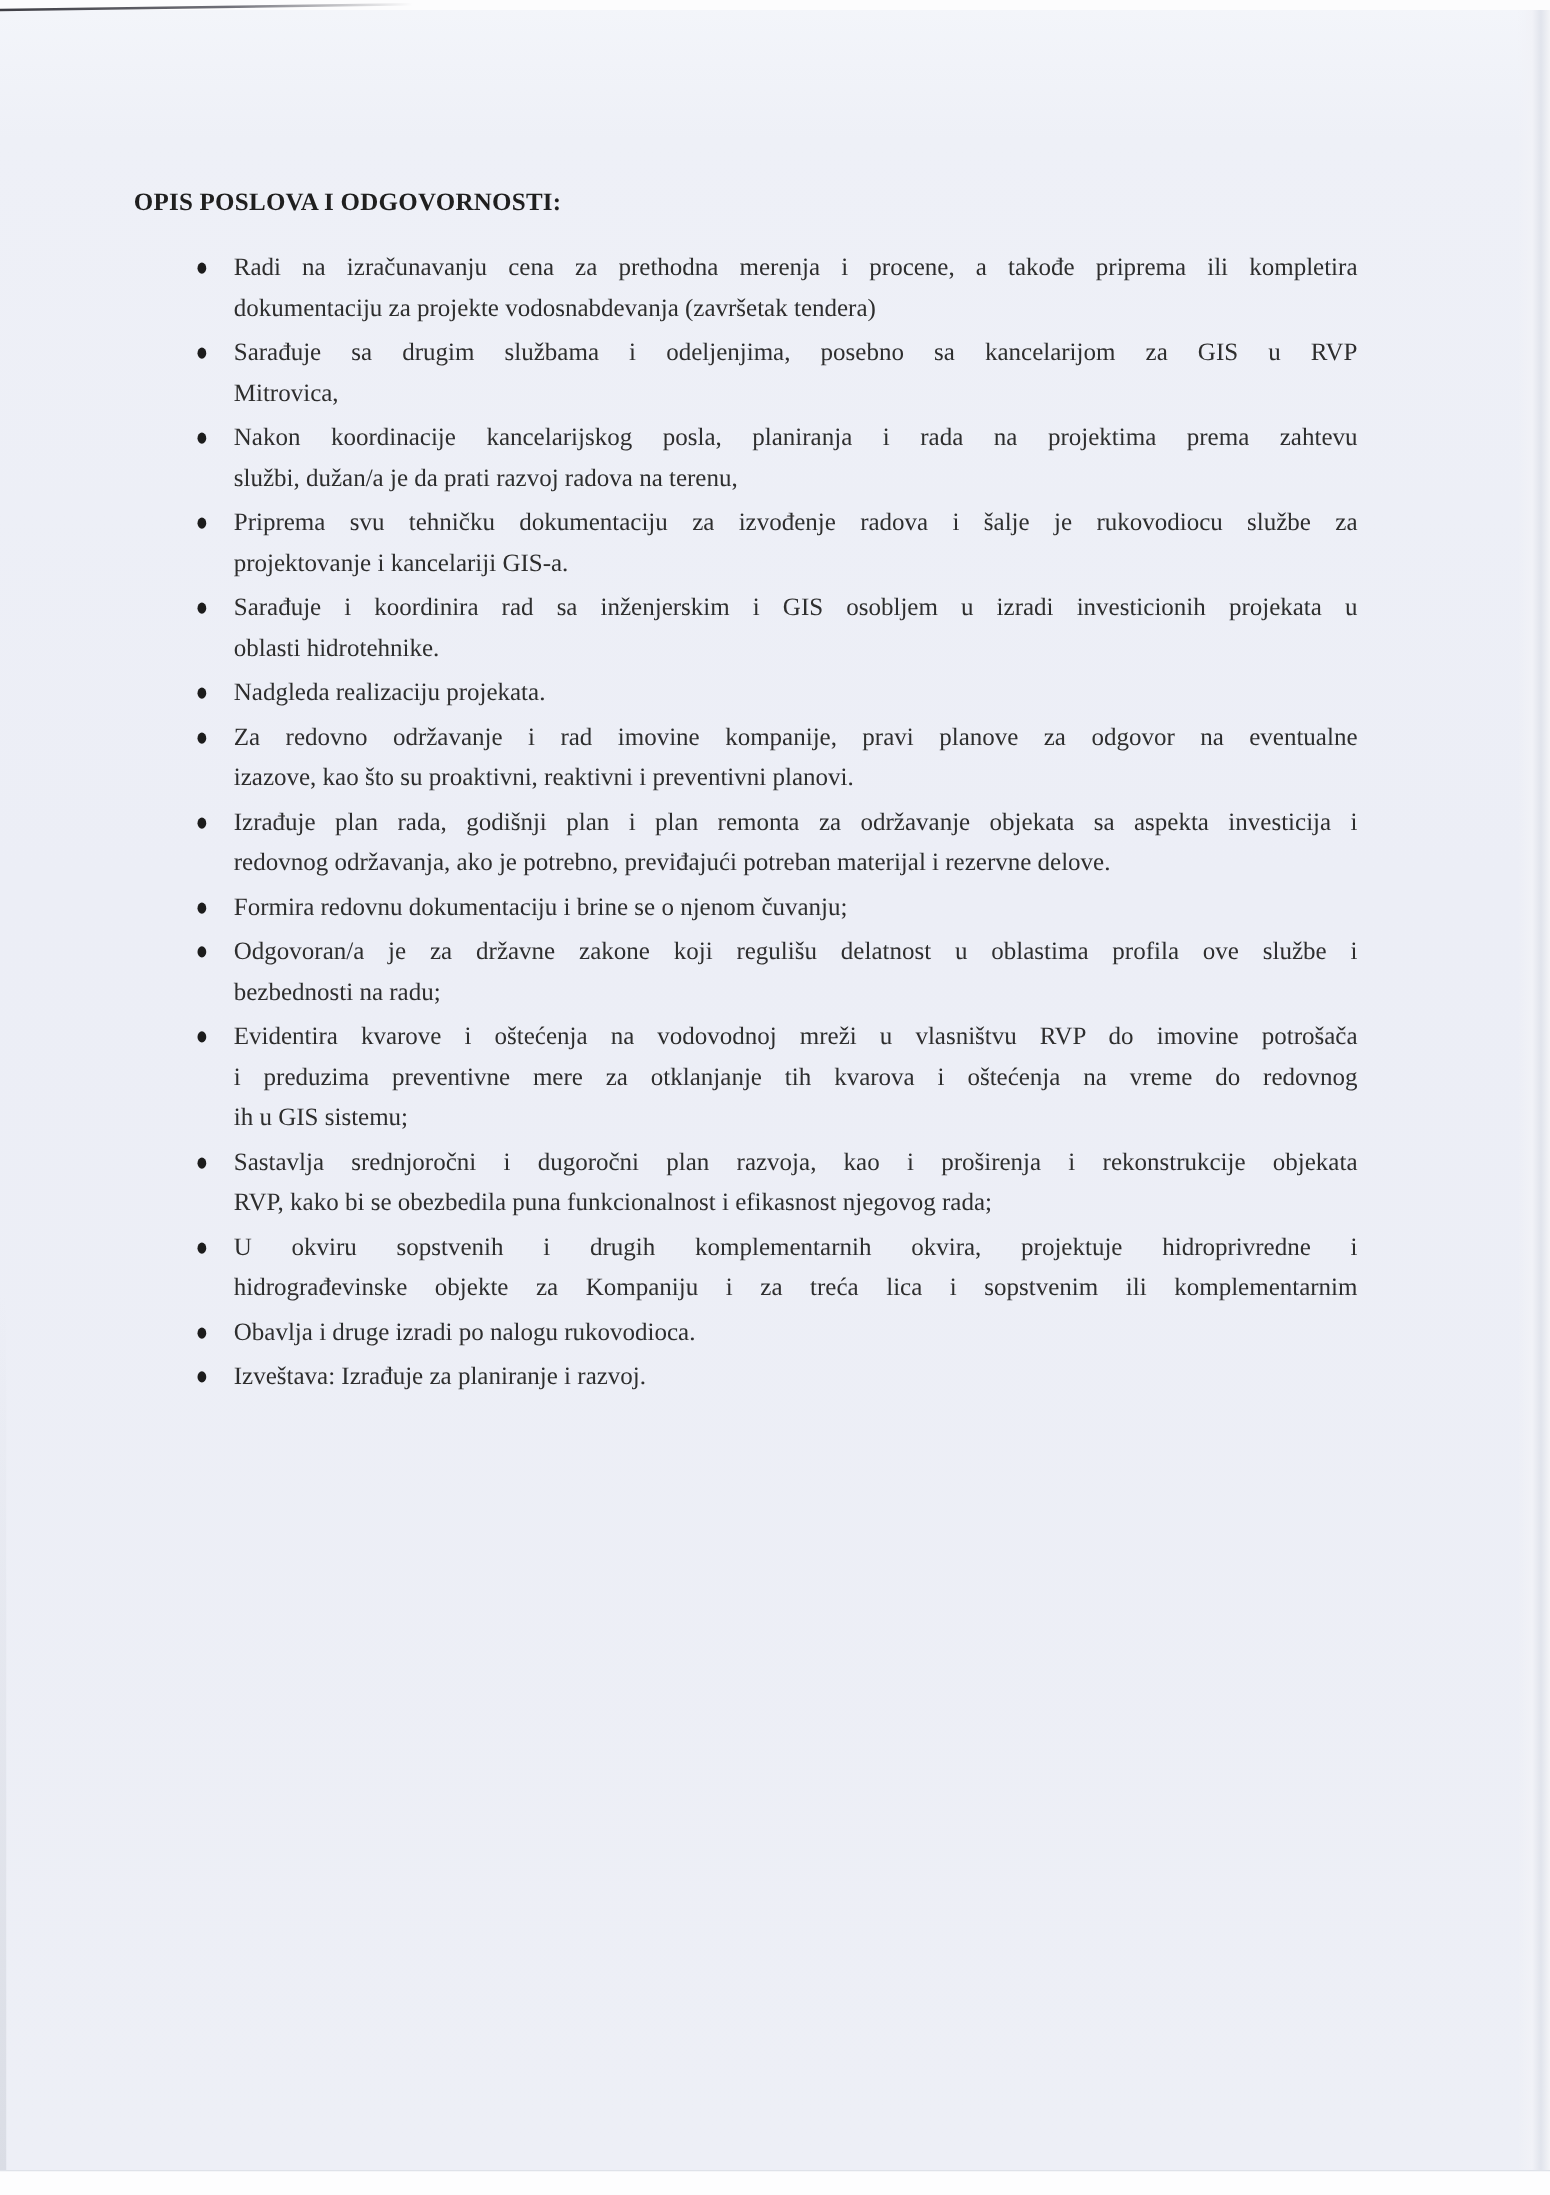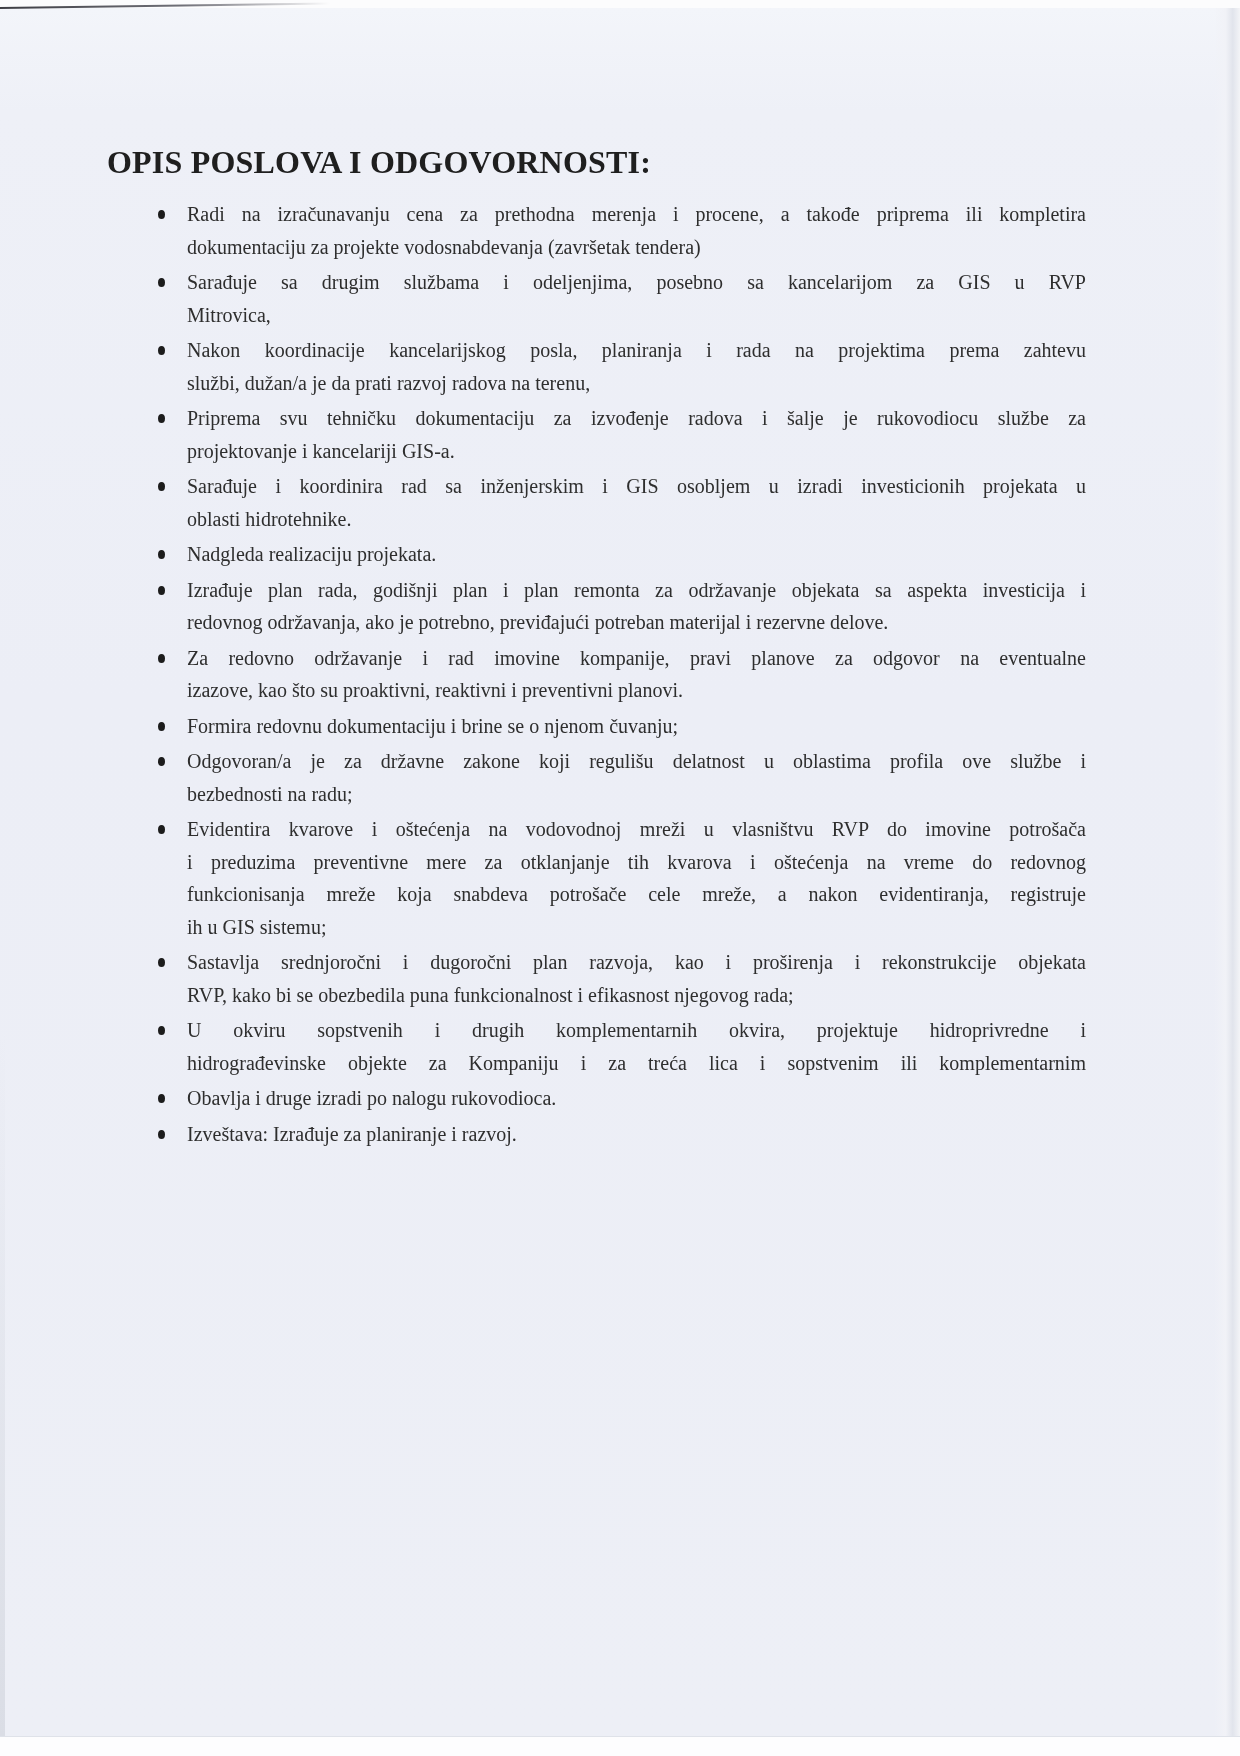--- a/index.html
+++ b/index.html
@@ -13,21 +13,21 @@
   
   .paper {
     position: absolute; left: 0; top: 8px; right: 0; bottom: 19px;
     background: linear-gradient(180deg, #f3f5fa 0%, #eef0f7 6%, #ecEEF6 40%, #edeff6 100%);
   }
   .content {
     position: absolute; left: 107px; top: 140px; width: 979px;
   }
   h1.doc-heading {
     margin: 0 0 22px 0;
-    font-size: 32px; line-height: 28px;
+    font-size: 20px; line-height: 28px;
     font-weight: bold;
     letter-spacing: 0.2px;
     color: #1f1f1f;
   }
   ul.duties { list-style: none; margin: 0; padding: 0; width: 979px; }
   ul.duties li {
     position: relative;
     padding-left: 80px;
     margin-bottom: 3px;
   }
@@ -107,42 +107,41 @@
           <span class="marker"></span>
           <div class="line">Sarađuje i koordinira rad sa inženjerskim i GIS osobljem u izradi investicionih projekata u</div>
           <div class="line last">oblasti hidrotehnike.</div>
         </li>
         <li>
           <span class="marker"></span>
           <div class="line last">Nadgleda realizaciju projekata.</div>
         </li>
         <li>
           <span class="marker"></span>
-          <div class="line">Izrađuje plan rada, godišnji plan i plan remonta za održavanje objekata sa aspekta investicija i</div>
-          <div class="line last">redovnog održavanja, ako je potrebno, previđajući potreban materijal i rezervne delove.</div>
+          <div class="line">Za redovno održavanje i rad imovine kompanije, pravi planove za odgovor na eventualne</div>
+          <div class="line last">izazove, kao što su proaktivni, reaktivni i preventivni planovi.</div>
         </li>
         <li>
           <span class="marker"></span>
-          <div class="line">Za redovno održavanje i rad imovine kompanije, pravi planove za odgovor na eventualne</div>
-          <div class="line last">izazove, kao što su proaktivni, reaktivni i preventivni planovi.</div>
+          <div class="line">Izrađuje plan rada, godišnji plan i plan remonta za održavanje objekata sa aspekta investicija i</div>
+          <div class="line last">redovnog održavanja, ako je potrebno, previđajući potreban materijal i rezervne delove.</div>
         </li>
         <li>
           <span class="marker"></span>
           <div class="line last">Formira redovnu dokumentaciju i brine se o njenom čuvanju;</div>
         </li>
         <li>
           <span class="marker"></span>
           <div class="line">Odgovoran/a je za državne zakone koji regulišu delatnost u oblastima profila ove službe i</div>
           <div class="line last">bezbednosti na radu;</div>
         </li>
         <li>
           <span class="marker"></span>
           <div class="line">Evidentira kvarove i oštećenja na vodovodnoj mreži u vlasništvu RVP do imovine potrošača</div>
           <div class="line">i preduzima preventivne mere za otklanjanje tih kvarova i oštećenja na vreme do redovnog</div>
-          <div class="line">funkcionisanja mreže koja snabdeva potrošače cele mreže, a nakon evidentiranja, registruje</div>
           <div class="line last">ih u GIS sistemu;</div>
         </li>
         <li>
           <span class="marker"></span>
           <div class="line">Sastavlja srednjoročni i dugoročni plan razvoja, kao i proširenja i rekonstrukcije objekata</div>
           <div class="line last">RVP, kako bi se obezbedila puna funkcionalnost i efikasnost njegovog rada;</div>
         </li>
         <li>
           <span class="marker"></span>
           <div class="line">U okviru sopstvenih i drugih komplementarnih okvira, projektuje hidroprivredne i</div>

